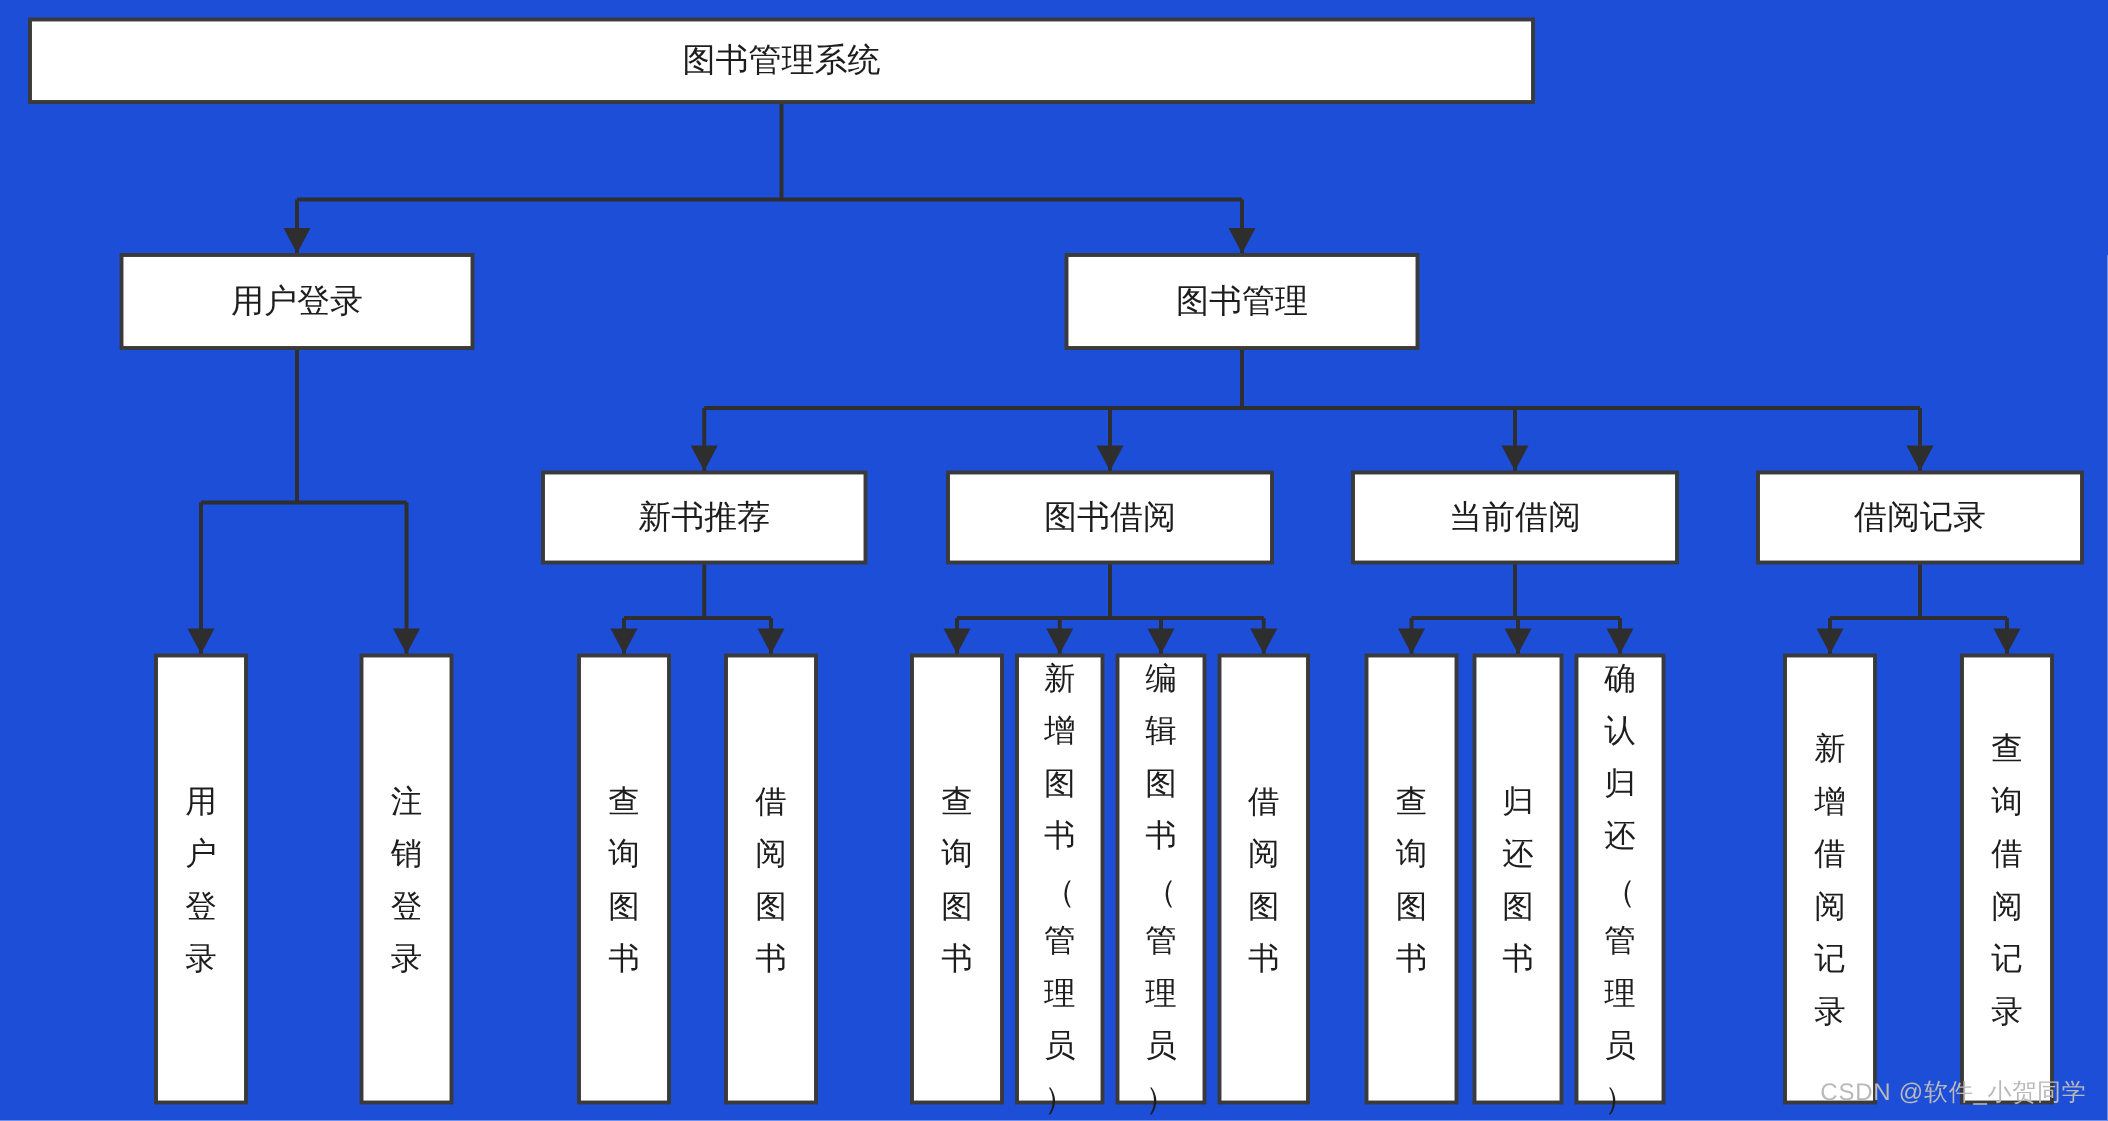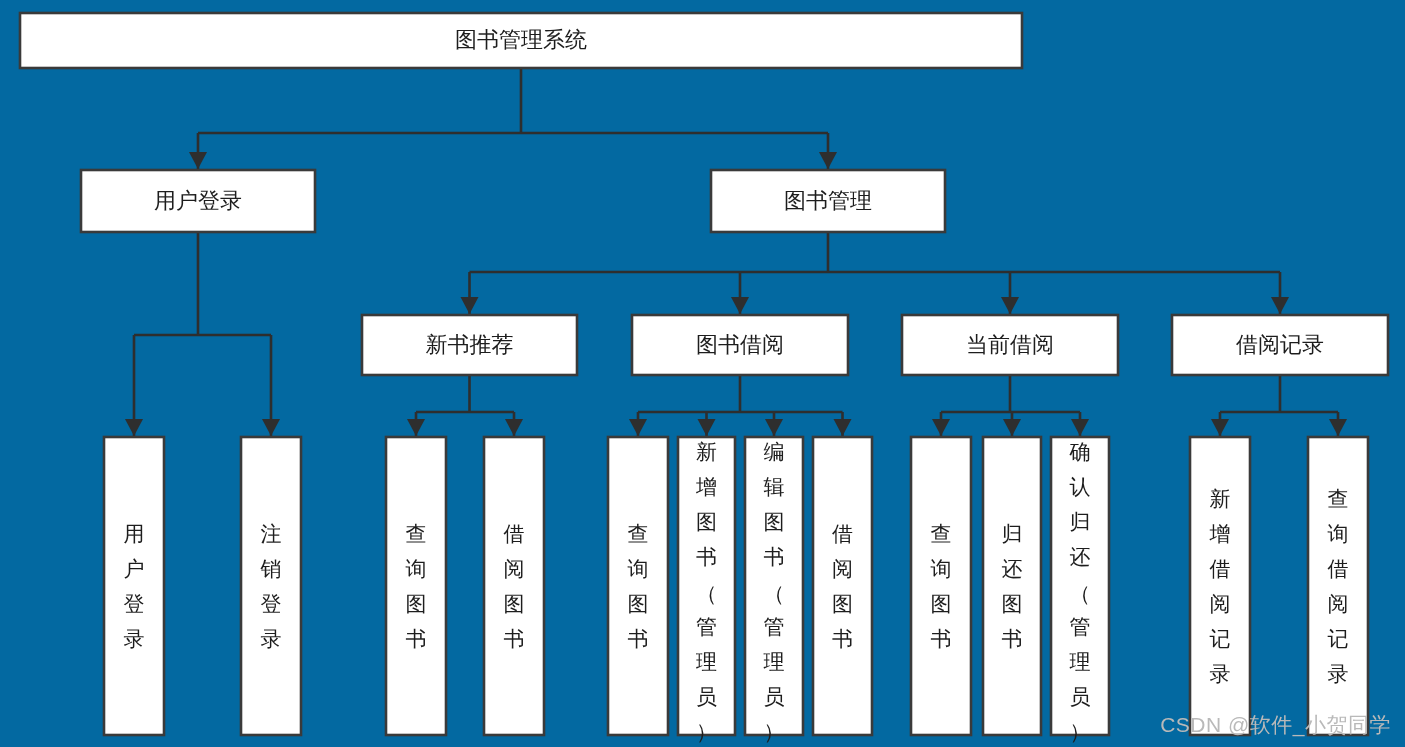--- a/index.html
+++ b/index.html
@@ -11,21 +11,21 @@
     width: 1405px;
     height: 747px;
     font-family: "Liberation Sans", "DejaVu Sans", sans-serif;
     overflow: hidden;
     position: relative;
   }
   #diagram-root {
     position: relative;
     width: 1405px;
     height: 747px;
-    background: #0369a1;
+    background: #1d4ed8;
   }
   svg.flow {
     position: absolute;
     left: 0;
     top: 0;
     width: 1405px;
     height: 747px;
     display: block;
   }
   .box-rect {
@@ -54,21 +54,21 @@
     font-family: "Liberation Sans", "DejaVu Sans", sans-serif;
     font-size: 21px;
     fill: #1d1d1d;
     text-anchor: middle;
   }
   .watermark {
     position: absolute;
     right: 14px;
     bottom: 8px;
     font-family: "Liberation Sans", "DejaVu Sans", sans-serif;
-    font-size: 21px;
+    font-size: 16px;
     color: #b9b9b9;
     letter-spacing: 0.5px;
     white-space: nowrap;
     user-select: none;
   }
 </style>
 </head>
 <body>
 
 <div id="diagram-root">

